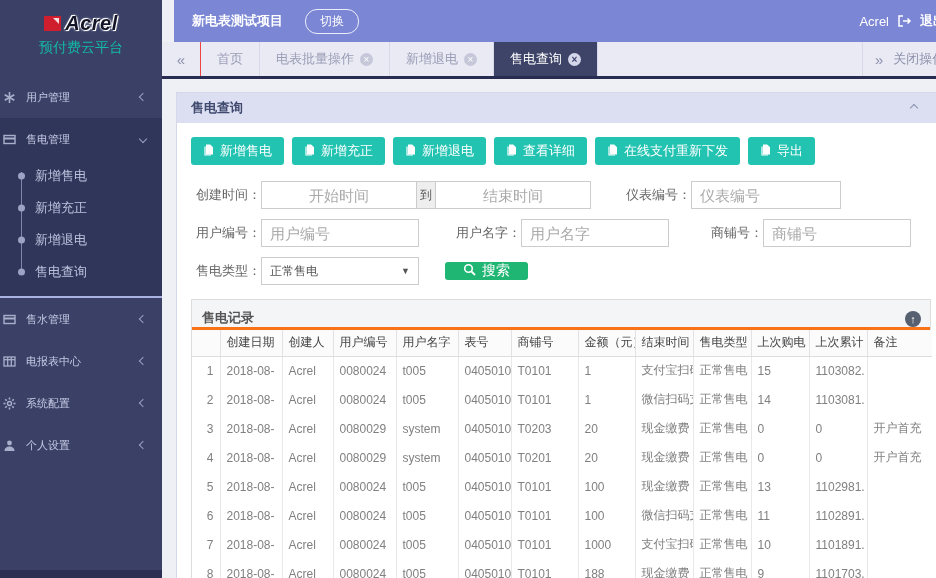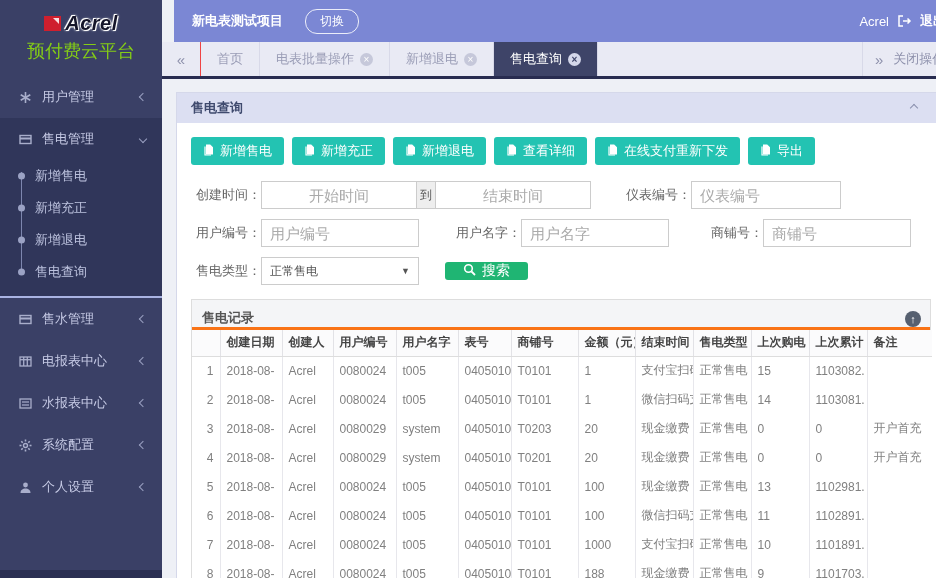--- a/index.html
+++ b/index.html
@@ -5,22 +5,22 @@
   * { margin:0; padding:0; box-sizing:border-box; }
   html,body { width:936px; height:578px; overflow:hidden; font-family:"Liberation Sans","DejaVu Sans",sans-serif; background:#eef0f6; }
 
   
   .sidebar { position:absolute; left:0; top:0; width:162px; height:578px; background:#3a4066; color:#c7cbe6; z-index:5; }
   .logo { height:76px; padding-top:12px; text-align:center; }
   .logo-row { display:flex; align-items:center; justify-content:center; gap:4px; }
   .logo-mark { position:relative; width:17px; height:15px; background:#cf1f2e; display:inline-block; }
   .logo-mark::after { content:''; position:absolute; right:2px; top:2px; width:0; height:0; border-left:6px solid transparent; border-top:6px solid #fff; opacity:.85; }
   .logo-text { font-size:20px; font-weight:bold; font-style:italic; color:#15152a; text-shadow:0 0 2px #fff,0 0 3px #fff,1px 1px 0 #fff,-1px -1px 0 #fff; letter-spacing:0.5px; }
-  .logo-sub { margin-top:4px; font-size:18px; color:#84cc16;font-family:Liberation Serif, serif; }
-  .nav-item { position:relative; height:42px; display:flex; align-items:center; padding-left:18px; gap:10px; font-size:13px; color:#c7cbe6; cursor:pointer; }
+  .logo-sub { margin-top:4px; font-size:14px; color:#14b8a6;font-family:Liberation Serif, serif; }
+  .nav-item { position:relative; height:42px; display:flex; align-items:center; padding-left:2px; gap:10px; font-size:11px; color:#c7cbe6; cursor:pointer; }
   .nav-item .nav-ico { width:14px; height:14px; display:inline-flex; align-items:center; justify-content:center; color:#a9aecb; }
   .nav-group.open { background:#30365a; border-bottom:2px solid #a9b3e2; padding-bottom:8px; }
   .submenu { position:relative; }
   .submenu::after { content:''; position:absolute; left:21px; top:12px; bottom:14px; width:1px; background:#7d86ae; z-index:0; }
   .sub-item { position:relative; height:32px; line-height:32px; padding-left:35px; font-size:13px; color:#bcc2de; cursor:pointer; }
   .sub-item::before { content:''; position:absolute; left:18px; top:50%; transform:translateY(-50%); width:7px; height:7px; border-radius:50%; background:#9ba2c4; z-index:1; }
   .chev { display:inline-block; width:6px; height:6px; border-right:1.5px solid currentColor; border-bottom:1.5px solid currentColor; }
   .chev-left { transform:rotate(135deg); }
   .chev-down { transform:rotate(45deg); }
   .chev-up { transform:rotate(-135deg); }
@@ -67,21 +67,21 @@
   .inp.center { text-align:center; }
   .to-box { display:inline-block; width:18px; height:28px; line-height:26px; text-align:center; background:#eee; border:1px solid #ccc; border-left:none; border-right:none; font-size:12px; color:#555; }
   .select { position:relative; width:158px; height:28px; border:1px solid #ccc; background:#fff; font-size:12px; color:#555; line-height:26px; padding:0 8px; cursor:pointer; }
   .select .caret { position:absolute; right:8px; top:0; font-size:9px; color:#555; }
   .btn-search { display:inline-flex; align-items:center; gap:6px; height:18px; padding:0 18px; background:#1fb573; border:none; border-radius:3px; color:#fff; font-size:14px; cursor:pointer; margin-left:26px; font-family:inherit; }
 
   .grid-panel { margin-top:14px; width:740px; border:1px solid #ddd; }
   .grid-hd { position:relative; height:30px; background:#f4f5f7; border-bottom:3px solid #f97316; display:flex; align-items:flex-end; padding-left:10px; font-size:13px; font-weight:bold; color:#555; }
   .circle-up { position:absolute; right:9px; width:16px; height:16px; border-radius:50%; background:#566070; color:#fff; font-size:11px; line-height:16px; text-align:center; cursor:pointer; }
   table.grid { width:738px; border-collapse:collapse; table-layout:fixed; font-size:12px; background:#fff; }
-  table.grid th { height:26px; font-weight:bold; color:#444; text-align:left; padding:0 6px; border-right:1px solid #e2e2e6; border-bottom:1px solid #ddd; background:#fbfbfc; white-space:nowrap; overflow:hidden; }
+  table.grid th { height:26px; font-weight:normal; color:#444; text-align:left; padding:0 6px; border-right:1px solid #e2e2e6; border-bottom:1px solid #ddd; background:#fbfbfc; white-space:nowrap; overflow:hidden; }
   table.grid td { height:29px; color:#808080; padding:0 6px; border-right:1px solid #e7e7ec; white-space:nowrap; overflow:hidden; }
   table.grid th:last-child, table.grid td:last-child { border-right:none; }
   table.grid .num { text-align:right; }
 </style>
 </head>
 <body>
 
 <aside class="sidebar">
   <div class="logo">
     <div class="logo-row">
@@ -142,31 +142,20 @@
             <rect x="1" y="2" width="11" height="9" fill="none" stroke="currentColor" stroke-width="1.3"></rect>
             <line x1="4.7" y1="2" x2="4.7" y2="11" stroke="currentColor" stroke-width="1.3"></line>
             <line x1="8.3" y1="2" x2="8.3" y2="11" stroke="currentColor" stroke-width="1.3"></line>
             <line x1="1" y1="4.7" x2="12" y2="4.7" stroke="currentColor" stroke-width="1.3"></line>
           </svg>
       </span>
       <span class="nav-label">电报表中心</span>
       <span class="chev chev-left"></span>
     </div>
 
-    <div class="nav-item">
-      <span class="nav-ico">
-        <svg width="13" height="13" viewBox="0 0 13 13">
-            <rect x="1" y="2" width="11" height="9" fill="none" stroke="currentColor" stroke-width="1.3"></rect>
-            <line x1="3" y1="5" x2="10" y2="5" stroke="currentColor" stroke-width="1.2"></line>
-            <line x1="3" y1="8" x2="10" y2="8" stroke="currentColor" stroke-width="1.2"></line>
-          </svg>
-      </span>
-      <span class="nav-label">水报表中心</span>
-      <span class="chev chev-left"></span>
-    </div>
 
     <div class="nav-item">
       <span class="nav-ico">
         <svg width="13" height="13" viewBox="0 0 13 13">
             <circle cx="6.5" cy="6.5" r="2" fill="none" stroke="currentColor" stroke-width="1.4"></circle>
             <g stroke="currentColor" stroke-width="1.6">
               <line x1="6.5" y1="0.5" x2="6.5" y2="2.5"></line>
               <line x1="6.5" y1="10.5" x2="6.5" y2="12.5"></line>
               <line x1="0.5" y1="6.5" x2="2.5" y2="6.5"></line>
               <line x1="10.5" y1="6.5" x2="12.5" y2="6.5"></line>

